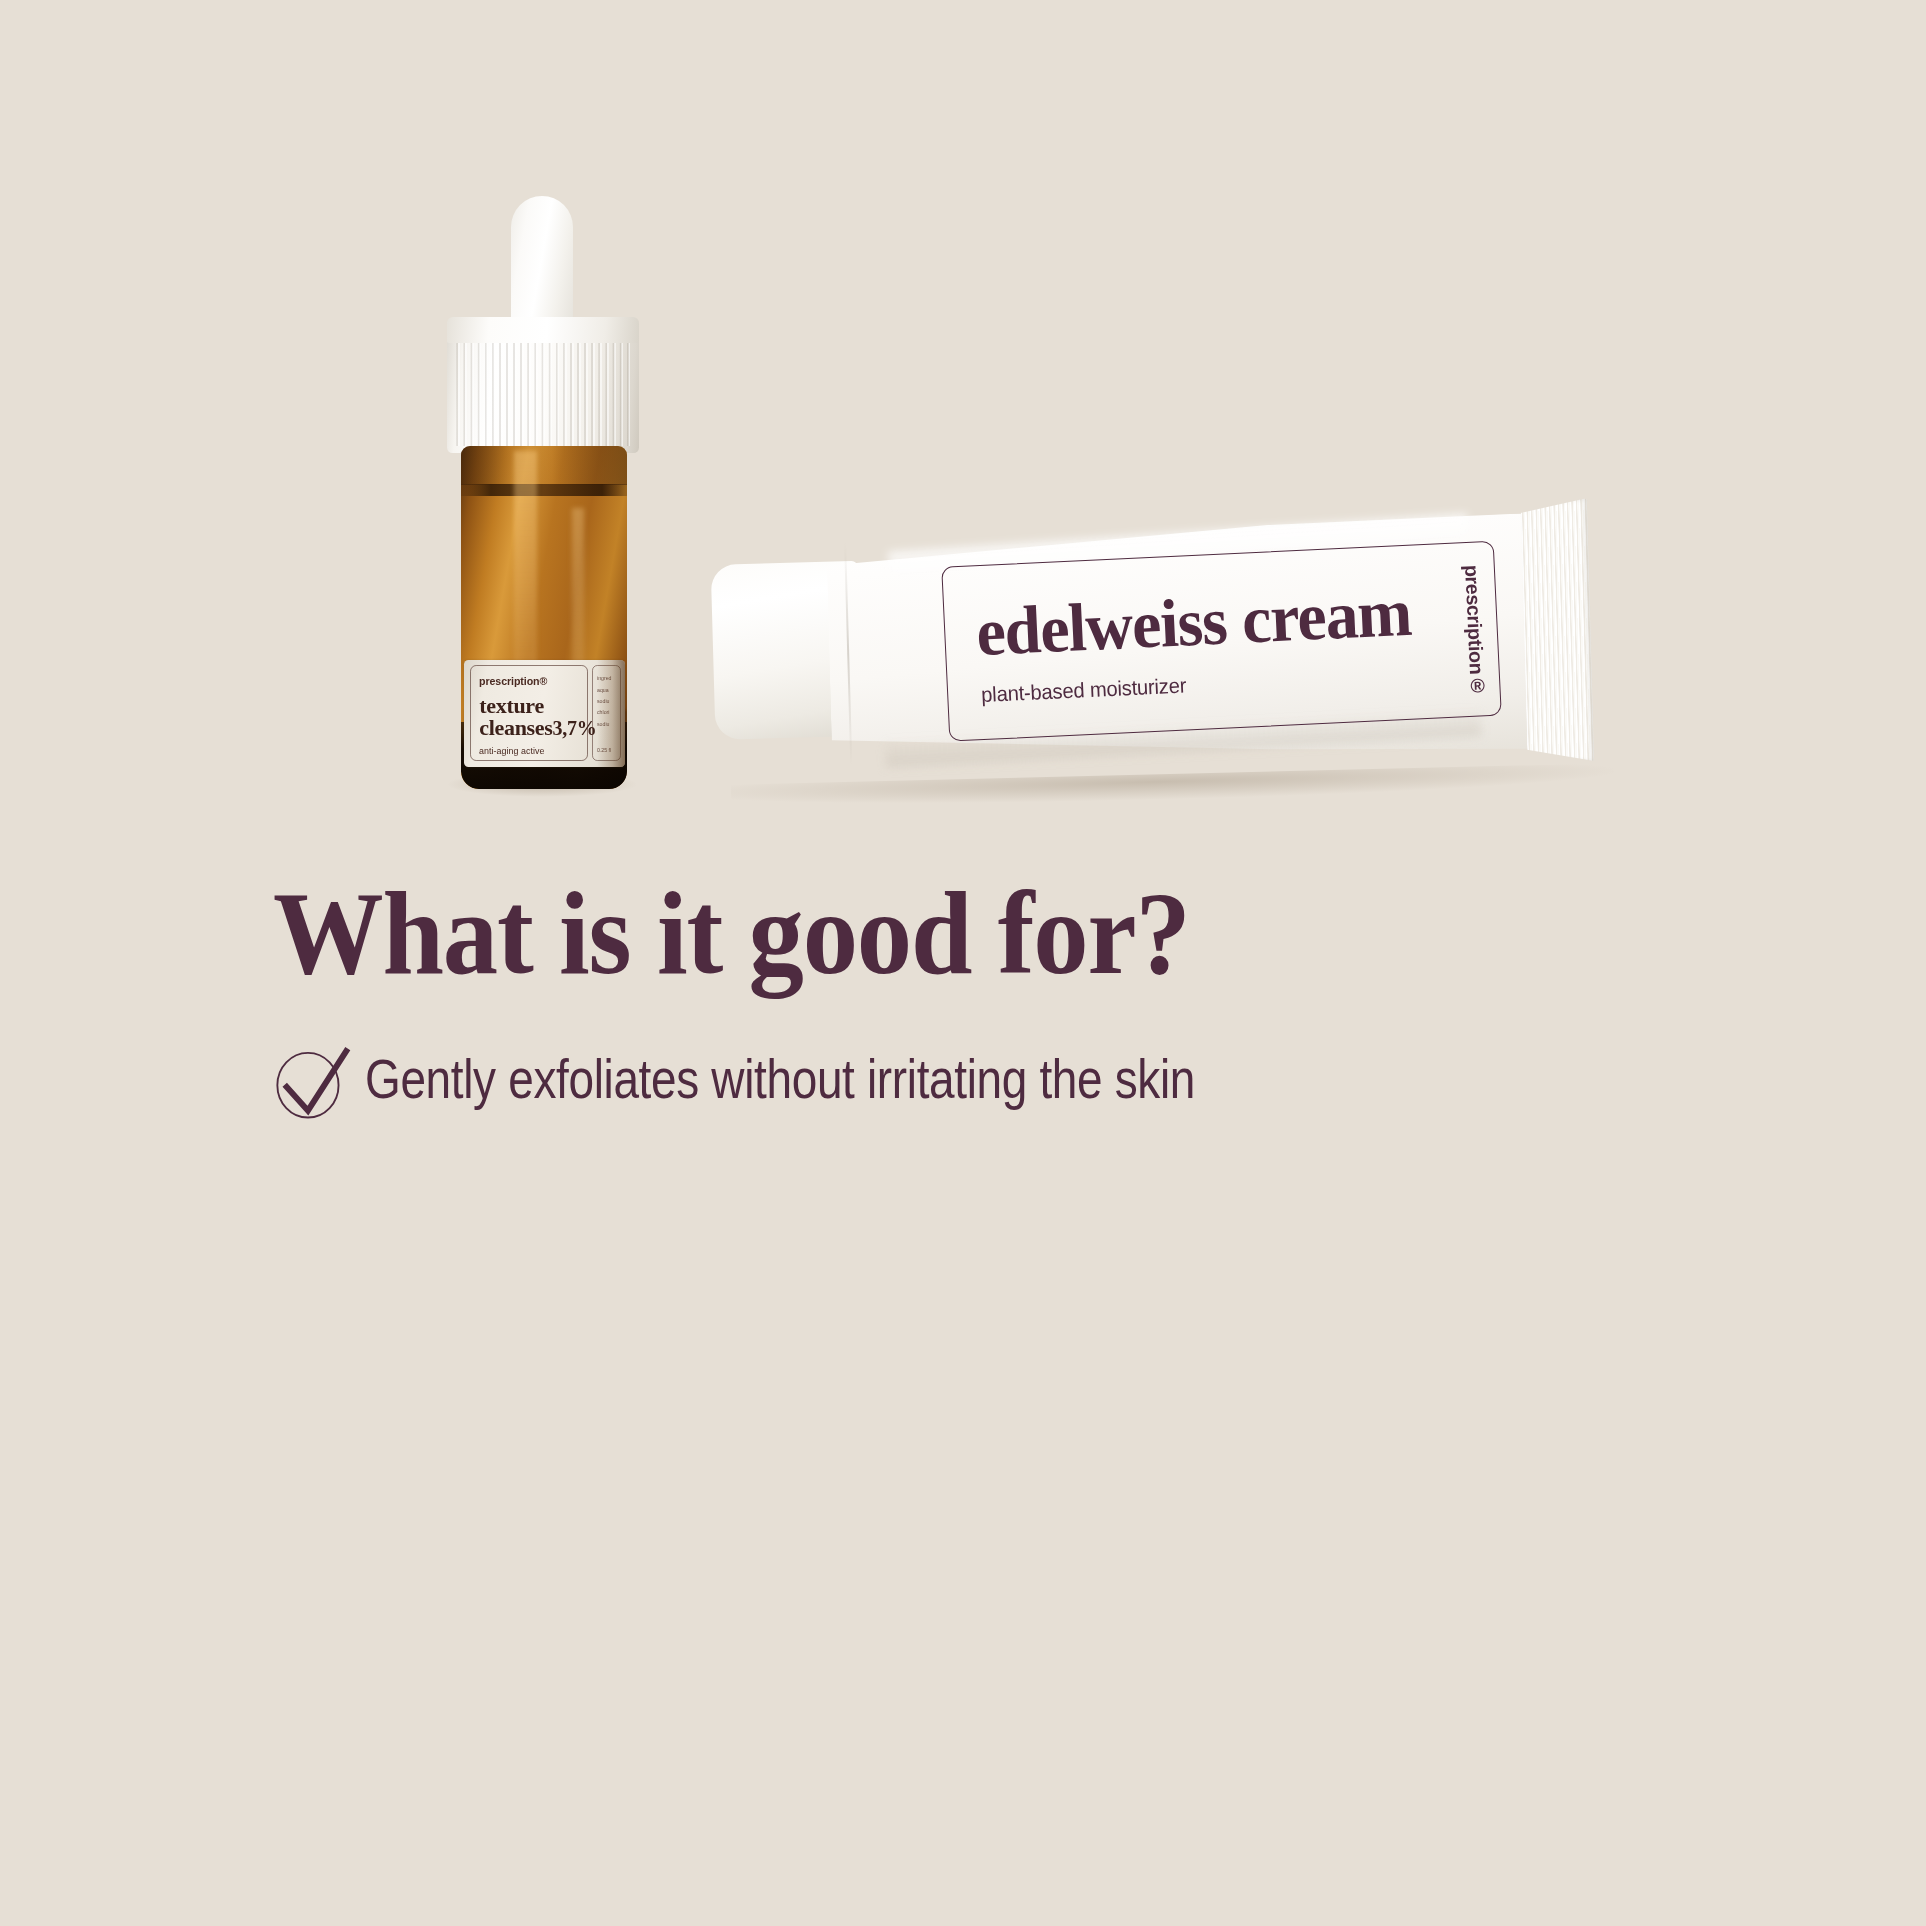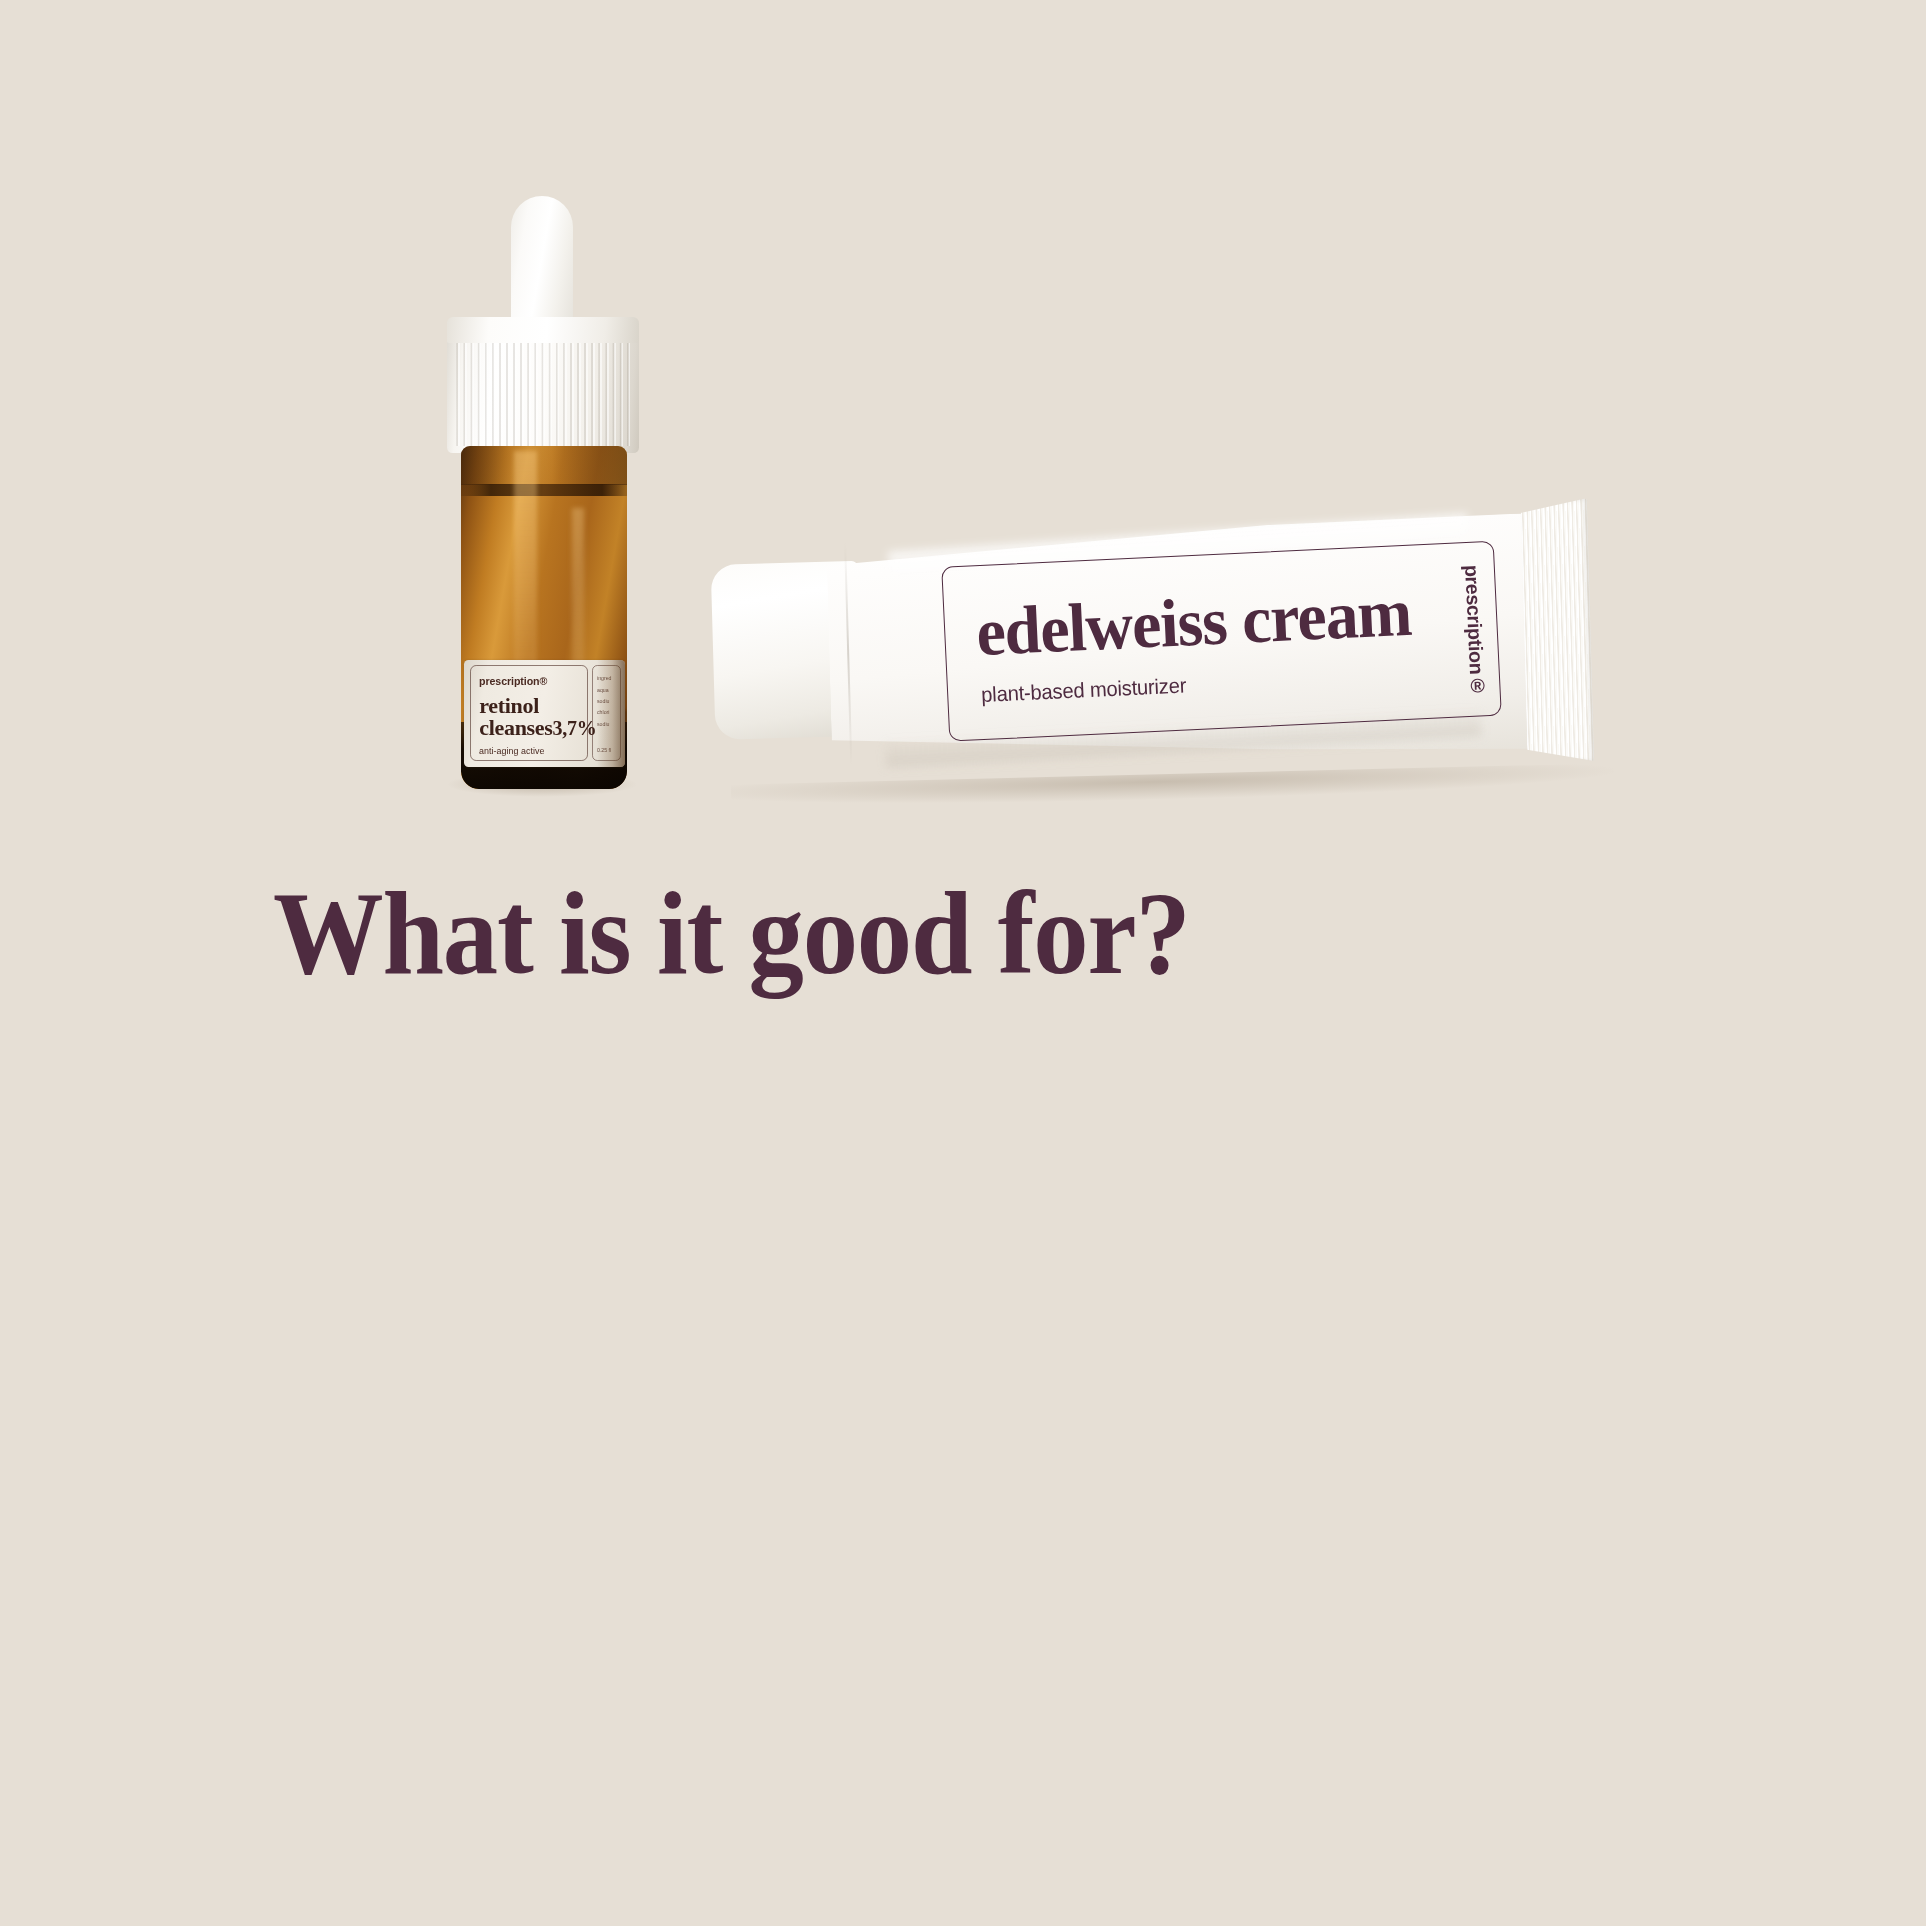--- a/index.html
+++ b/index.html
@@ -392,21 +392,21 @@
         <div class="bottle-neck-ring"></div>
         <div class="bottle-highlight"></div>
         <div class="bottle-highlight2"></div>
         <div class="bottle-liquid"></div>
       </div>
 
       <div class="bottle-label">
         <div class="bottle-label-frame">
           <div class="bl-brand">prescription®</div>
           <div class="bl-name">
-            <div>retinol</div>
+            <div>texture</div>
             <div>
               <span>cleanses</span><span class="pct">3,7%</span>
             </div>
           </div>
           <div class="bl-sub">anti-aging active</div>
         </div>
 
         <div class="bottle-label-side">
           <div class="bls-line">ingred</div>
           <div class="bls-line">aqua</div>
@@ -437,19 +437,28 @@
 
   </div>
 
   <div class="content">
 
     <h1 class="headline">What is it good for?</h1>
 
     <ul class="benefits">
 
 
+      <li class="benefit">
+        <span class="check-icon">
+          <svg viewBox="0 0 100 100" xmlns="http://www.w3.org/2000/svg">
+            <ellipse cx="47" cy="52" rx="36" ry="38" fill="none" stroke="#4E2B40" stroke-width="2.2"></ellipse>
+            <path d="M22 54 L47 82 L92 12" fill="none" stroke="#4E2B40" stroke-width="7" stroke-linecap="square" stroke-linejoin="miter"></path>
+          </svg>
+        </span>
+        <span class="benefit-text">Gently exfoliates without irritating the skin</span>
+      </li>
 
 
     </ul>
   </div>
 
 </div>
 
 
 </body></html>

